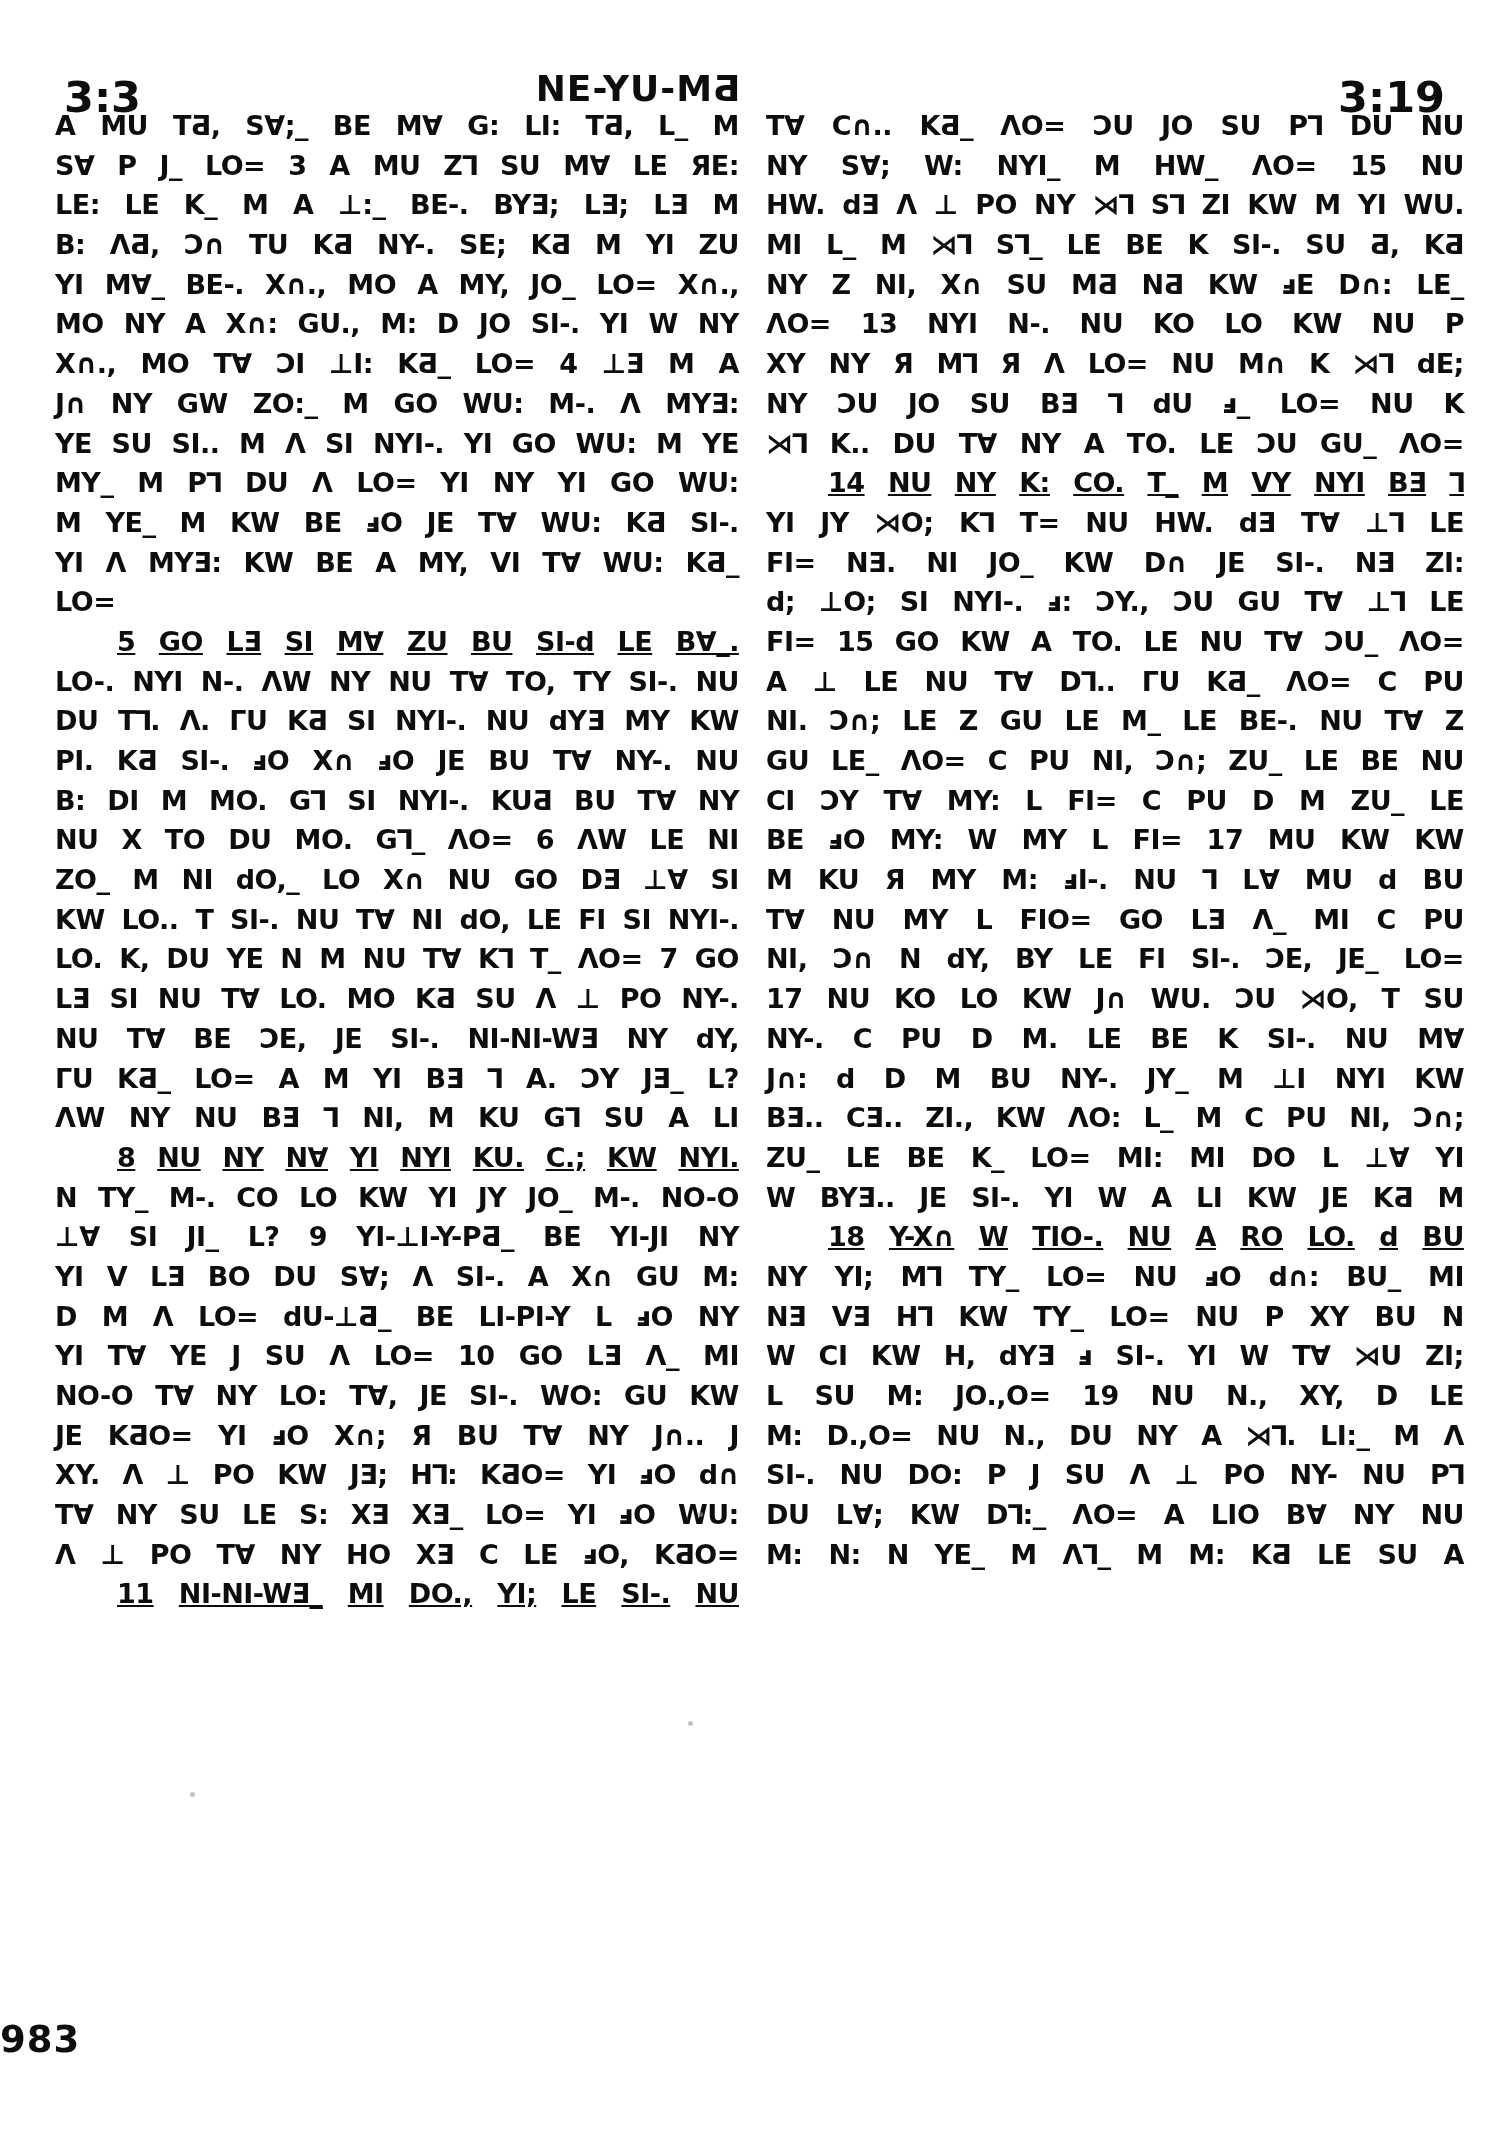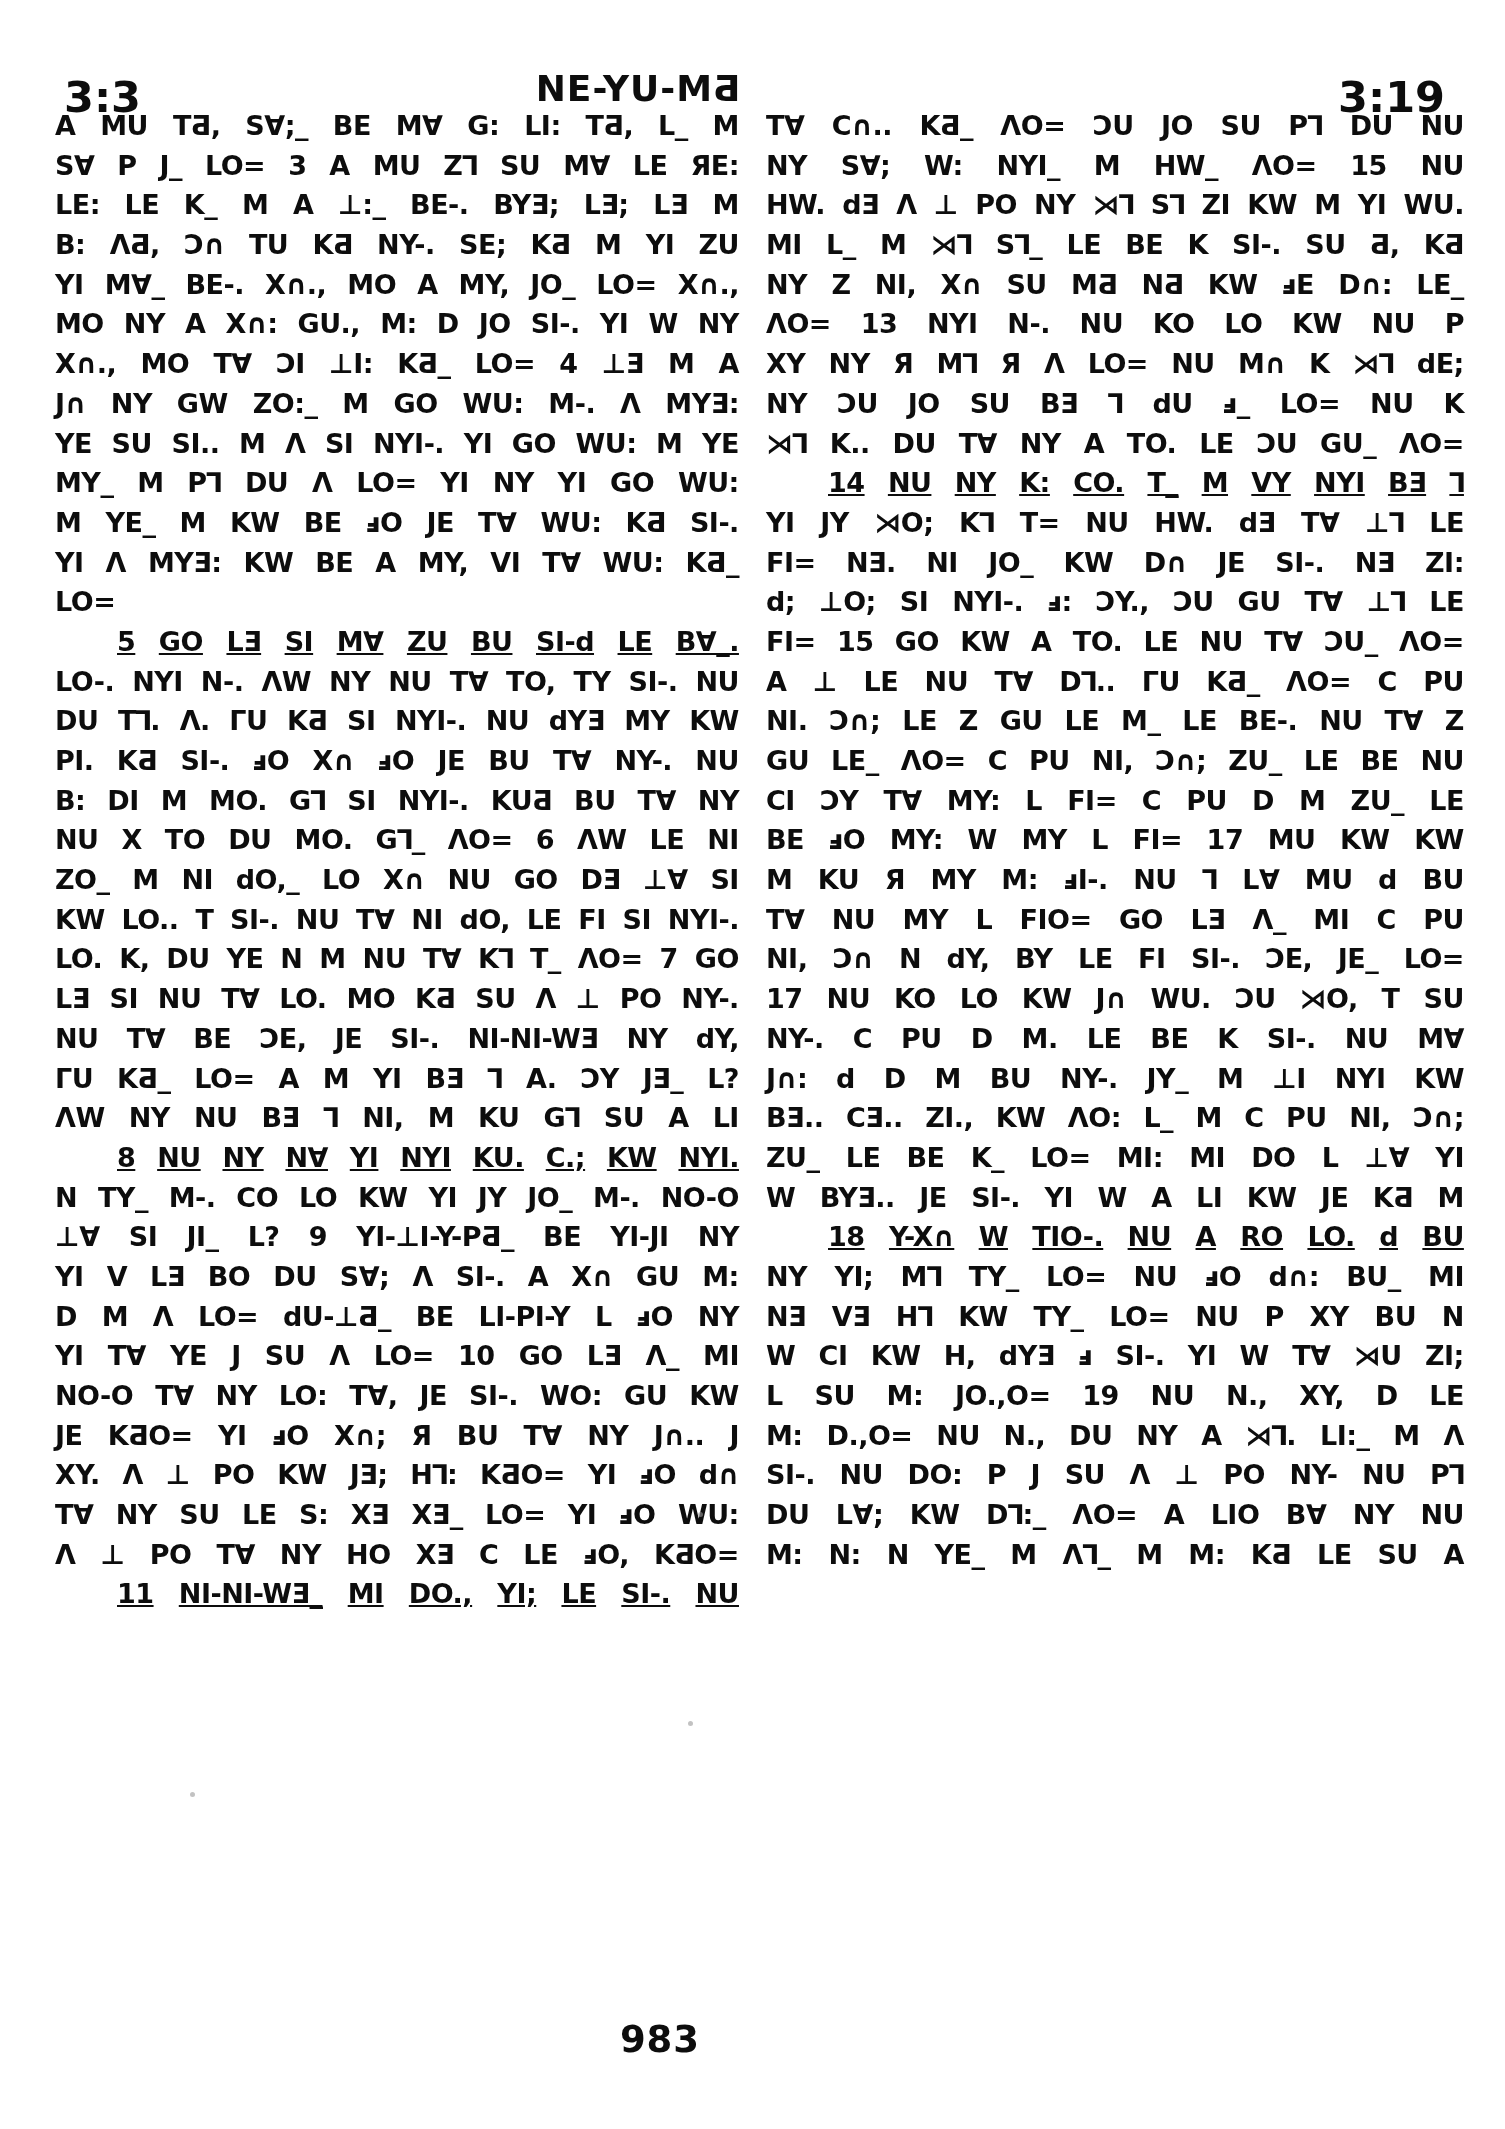--- a/index.html
+++ b/index.html
@@ -35,22 +35,21 @@
     font-size:27px;
     font-weight:700;
     letter-spacing:-0.5px;
     white-space:pre;
     overflow:visible;
   }
   .line.end { justify-content:flex-start; }
   .line.indent { padding-left:62px;text-decoration:underline; }
   .pagenum {
     position:absolute; top:2018px; left:0; width:1248px;
-    text-align:center;
-    font-size:37px; font-weight:700; letter-spacing:1px;padding-left:36px;
+    font-size:37px; font-weight:700; letter-spacing:1px;
   }
   .speck {
     position:absolute; width:5px; height:5px; border-radius:50%;
     background:#9a9a9a; opacity:.6;
   }
 </style>
 </head>
 <body>
 
 <div>

